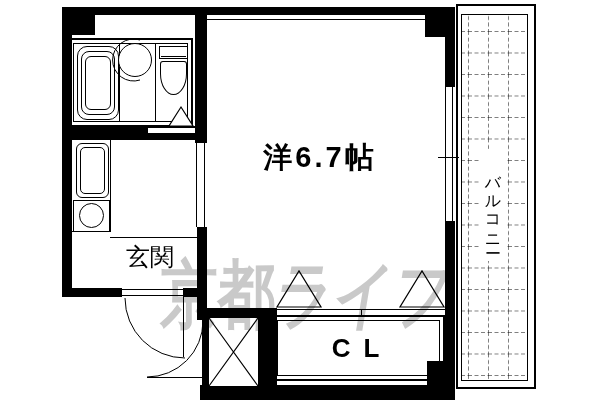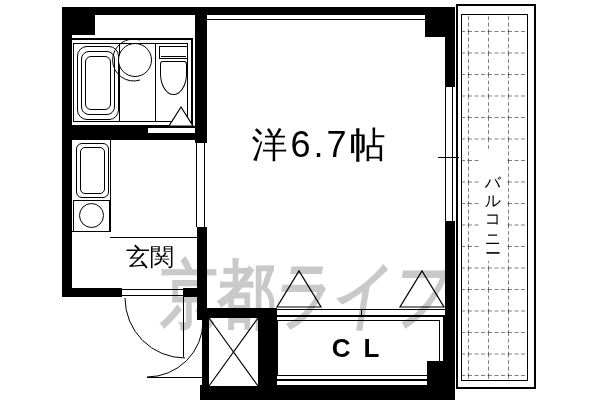--- a/index.html
+++ b/index.html
@@ -7,21 +7,21 @@
           font-family:"Liberation Sans","DejaVu Sans",sans-serif;}
   .abs{position:absolute;box-sizing:border-box;}
   .w{position:absolute;background:#000;}
   .lh{position:absolute;background:#000;height:1px;}
   .lv{position:absolute;background:#000;width:1px;}
   .open-h{position:absolute;background:#fff;border-top:1px solid #000;border-bottom:1px solid #000;box-sizing:border-box;}
   .open-v{position:absolute;background:#fff;border-left:1px solid #000;border-right:1px solid #000;box-sizing:border-box;}
   .box1{position:absolute;border:1px solid #000;box-sizing:border-box;background:transparent;}
   .box2{position:absolute;border:2px solid #000;box-sizing:border-box;background:transparent;}
   .label{position:absolute;color:#000;white-space:nowrap;}
-  #room-label{left:228px;top:128px;width:184px;height:34px;font-size:36px;font-weight:400;
+  #room-label{left:228px;top:140px;width:184px;height:34px;font-size:29px;font-weight:700;
               letter-spacing:3px;text-align:center;line-height:34px;}
   #genkan-label{left:116px;top:242px;width:68px;height:30px;font-size:24px;font-weight:500;
                 text-align:center;line-height:30px;}
   #cl-label{left:312px;top:333px;width:100px;height:30px;font-size:26px;font-weight:600;
             letter-spacing:13px;text-align:center;line-height:30px;}
   #balcony-label{left:481px;top:149px;width:24px;height:112px;background:#fff;
                  writing-mode:vertical-rl;text-orientation:upright;font-size:16px;
                  text-align:center;line-height:24px;letter-spacing:2px;}
   #watermark{left:160px;top:258px;font-size:74px;font-weight:bold;line-height:1;
              color:#c9c9c9;transform:scaleX(0.78);transform-origin:left top;

